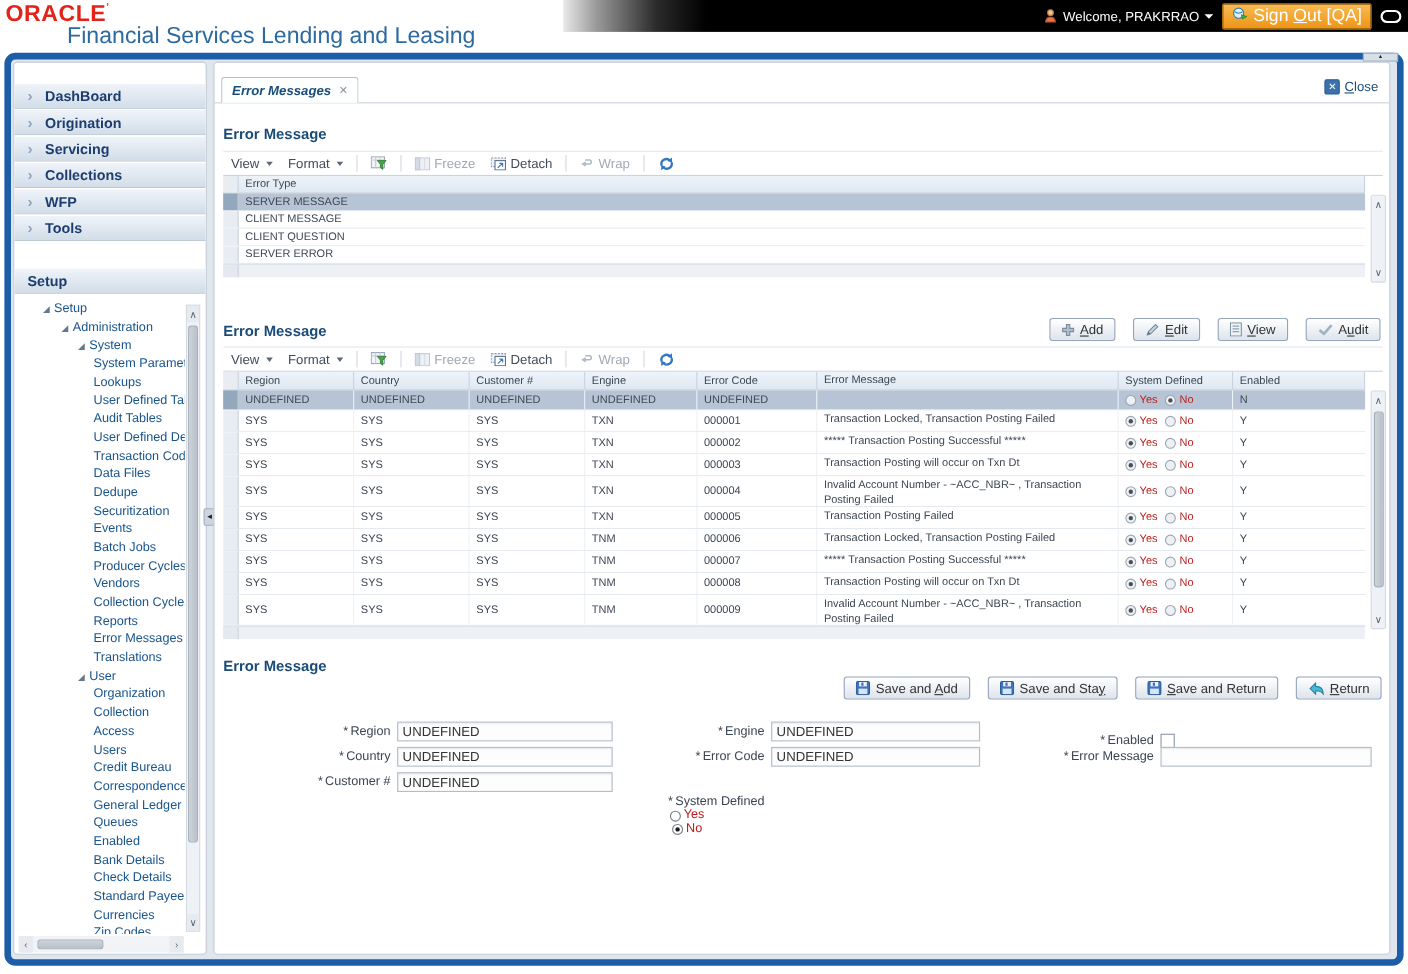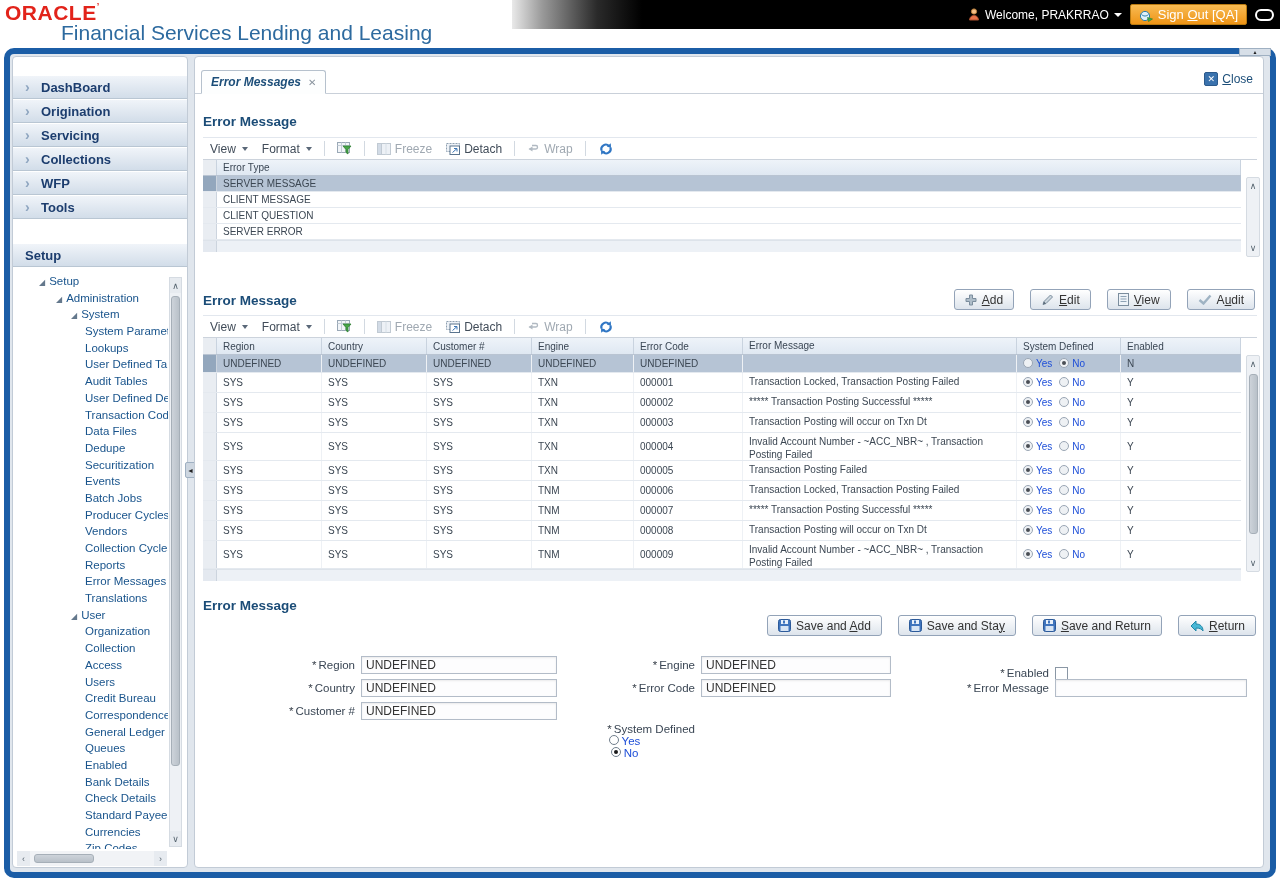--- a/index.html
+++ b/index.html
@@ -9,21 +9,21 @@
   
   .hdr { position:absolute; left:0; top:0; width:1280px; height:46px; background:#fff; }
   .hdr-black { position:absolute; left:512px; top:0; right:0; height:29px;
                background:linear-gradient(90deg,#e9e9e9 0px,#9a9a9a 30px,#2a2a2a 85px,#000 130px); }
   .logo { position:absolute; left:5px; top:1px; font-size:21px; font-weight:bold; color:#e2231a; letter-spacing:0.5px; }
   .logo-tick { font-size:9px; vertical-align:top; }
   .subtitle { position:absolute; left:28px; top:21px; font-size:21px; color:#2d6a9f;margin-left:33px; }
   .hdr-right { position:absolute; right:6px; top:0; height:29px; display:flex; align-items:center; gap:8px; }
   .welcome { display:flex; align-items:center; gap:5px; color:#fff; font-size:12px; }
   .caret-down { width:0; height:0; border-left:4px solid transparent; border-right:4px solid transparent; border-top:4px solid #fff; display:inline-block; }
-  .signout-btn { display:flex; align-items:flex-end; gap:5px; background:linear-gradient(#f8bb54,#ee9416); border:1px solid #b97a10; border-radius:2px; padding:2px 8px; color:#fff; font-size:13px; cursor:pointer; }
+  .signout-btn { display:flex; align-items:flex-start; gap:5px; background:linear-gradient(#f8bb54,#ee9416); border:1px solid #b97a10; border-radius:2px; padding:2px 8px; color:#fff; font-size:16px; cursor:pointer; }
   .oval-icon { width:19px; height:12px; border:2px solid #fff; border-radius:8px; }
 
   
   .frame { position:absolute; left:4px; top:48px; width:1272px; height:830px; border:6px solid #1b5da6; border-radius:10px; background:#e0e6ed; }
   .top-handle { position:absolute; left:1229px; top:-6px; width:32px; height:8px; background:#d7dfe8; border:1px solid #9fb0c2; display:flex; align-items:center; justify-content:center; font-size:5px; color:#222; line-height:1; }
   .splitter { position:absolute; left:175px; top:408px; width:11px; height:16px; background:#cdd6e0; border:1px solid #9fb0c2; border-radius:2px; font-size:7px; color:#222; display:flex; align-items:center; justify-content:center; }
 
   
   .sidebar { position:absolute; left:2px; top:2px; width:176px; height:812px; background:#fff; border:1px solid #c2cbd6; border-radius:4px; overflow:hidden; }
   .acc { position:absolute; left:0; top:18px; width:174px; }
@@ -76,21 +76,21 @@
   .grow { display:flex; height:20px; border-bottom:1px solid #e4e9ef; background:#fff; cursor:pointer; }
   .grow.tall { height:28px; }
   .grow.first { height:18px; }
   .gcell { display:flex; align-items:center; padding:0 6px; border-right:1px solid #eef1f5; overflow:hidden; }
   .c-region { flex:0 0 105px; } .c-country { flex:0 0 105px; } .c-customer { flex:0 0 105px; }
   .c-engine { flex:0 0 102px; } .c-code { flex:0 0 109px; }
   .c-message { flex:0 0 274px; display:block; line-height:12.5px; padding-top:3px; }
   .c-sysdef { flex:0 0 104px; } .c-enabled { flex:0 0 120px; border-right:none; }
   .thead .c-message { display:flex; padding-top:0; }
 
-  .ropt { display:flex; align-items:flex-start; margin-right:7px; color:#1d4ed8; }
+  .ropt { display:flex; align-items:flex-end; margin-right:7px; color:#b91c1c; }
   .radio { width:10px; height:10px; border:1px solid #9aa6b4; border-radius:50%; background:#eef1f4; display:inline-block; margin-right:3px; position:relative; flex:0 0 10px; }
   .radio.sel::after { content:''; position:absolute; left:2px; top:2px; width:4px; height:4px; border-radius:50%; background:#4a4f55; }
   .radio.live { background:#fff; border-color:#707e8c; }
   .radio.live.sel::after { background:#1a1a1a; }
 
   
   .vscroll { position:absolute; width:14px; background:#eef1f5; border:1px solid #d5dbe2; border-radius:2px; }
   .vscroll .sarrow { width:12px; height:16px; background:transparent; }
   .vscroll .sarrow.bottom { position:absolute; bottom:0; }
 

